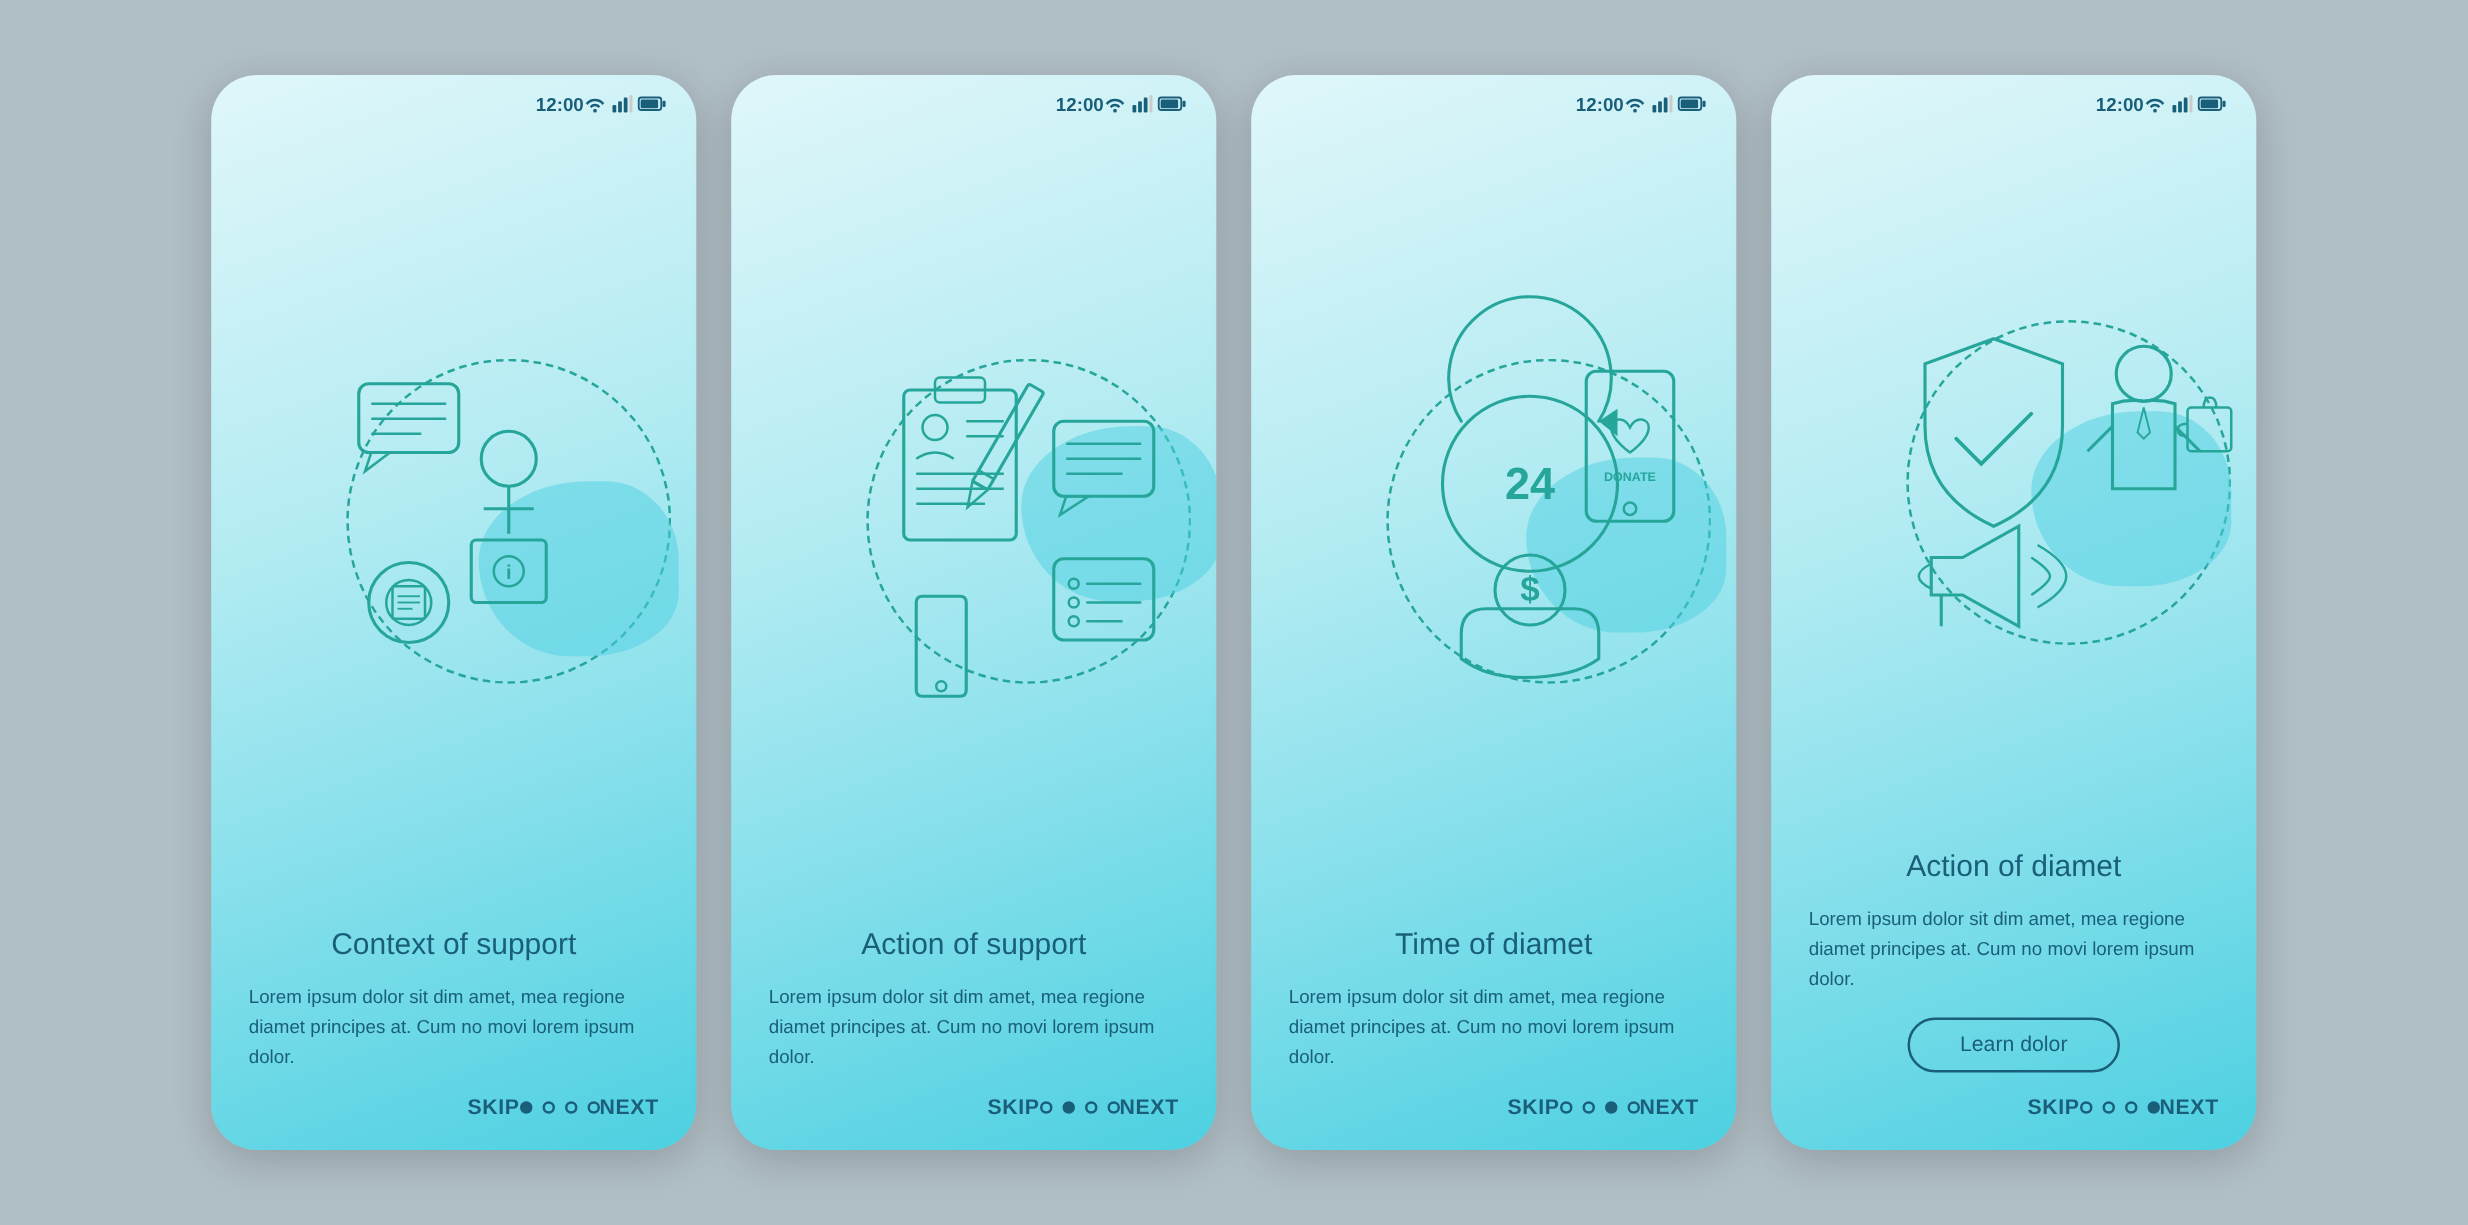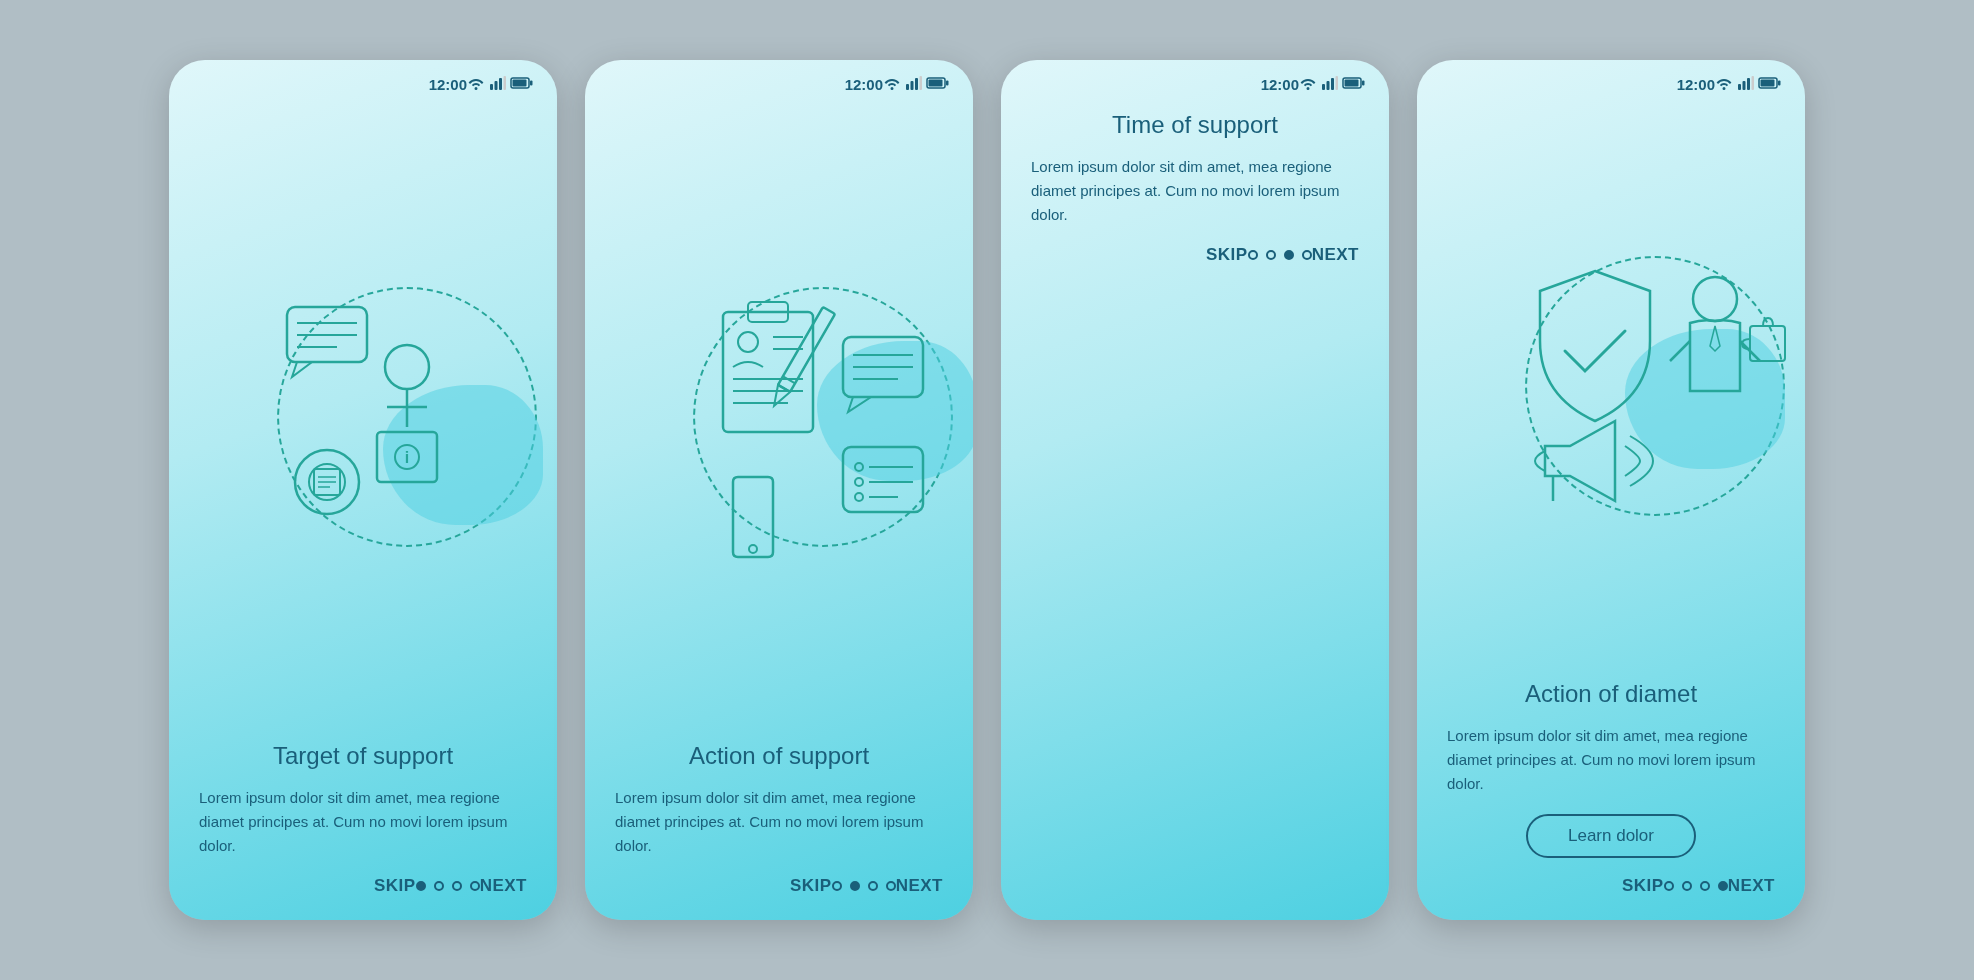--- a/index.html
+++ b/index.html
@@ -234,21 +234,21 @@
 
           <rect x="22" y="22" width="26" height="26" rx="2" fill="none" stroke="#26a69a" stroke-width="2"></rect>
           <line x1="26" y1="30" x2="44" y2="30" stroke="#26a69a" stroke-width="1.5"></line>
           <line x1="26" y1="35" x2="44" y2="35" stroke="#26a69a" stroke-width="1.5"></line>
           <line x1="26" y1="40" x2="38" y2="40" stroke="#26a69a" stroke-width="1.5"></line>
         </g>
       </svg>
     </div>
 
     <div class="content-area">
-      <div class="screen-title">Target of support</div>
+      <div class="screen-title">Context of support</div>
       <div class="screen-body">Lorem ipsum dolor sit dim amet, mea regione diamet principes at. Cum no movi lorem ipsum dolor.</div>
     </div>
 
     <div class="bottom-nav">
       <span class="nav-label">SKIP</span>
       <div class="dots">
         <div class="dot active"></div>
         <div class="dot"></div>
         <div class="dot"></div>
         <div class="dot"></div>
@@ -371,23 +371,55 @@
         <span class="battery-icon">
           <svg width="22" height="12" viewBox="0 0 22 12">
               <rect x="0" y="1" width="18" height="10" rx="2" stroke="#1a5f7a" stroke-width="1.5" fill="none"></rect>
               <rect x="1.5" y="2.5" width="14" height="7" rx="1" fill="#1a5f7a"></rect>
               <rect x="19" y="3.5" width="2.5" height="5" rx="1" fill="#1a5f7a"></rect>
             </svg>
         </span>
       </div>
     </div>
 
+    <div class="illustration-area">
+      <div class="dashed-circle"></div>
+      <div class="teal-blob" style="top:42%;left:44%;"></div>
+      <svg class="svg-illustration" viewBox="0 0 280 280">
+
+        <g transform="translate(50,30)">
+          <circle cx="75" cy="80" r="70" fill="none" stroke="#26a69a" stroke-width="2.5"></circle>
+
+          <path d="M20,30 A65,65 0 1,1 130,30" fill="none" stroke="#26a69a" stroke-width="2.5" stroke-linecap="round"></path>
+          <polygon points="130,30 145,20 145,42" fill="#26a69a"></polygon>
+
+          <text x="75" y="92" text-anchor="middle" font-size="36" font-weight="600" fill="#26a69a">24</text>
+        </g>
+
+        <g transform="translate(165,20)">
+          <rect x="5" y="0" width="70" height="120" rx="8" fill="none" stroke="#26a69a" stroke-width="2.5"></rect>
+          <circle cx="40" cy="110" r="5" fill="none" stroke="#26a69a" stroke-width="2"></circle>
+
+          <path d="M25,45 C25,38 35,35 40,45 C45,35 55,38 55,45 C55,55 40,65 40,65 C40,65 25,55 25,45 Z" fill="none" stroke="#26a69a" stroke-width="2"></path>
+
+          <text x="40" y="88" text-anchor="middle" font-size="10" fill="#26a69a" font-weight="bold">DONATE</text>
+        </g>
+
+        <g transform="translate(60,170)">
+
+          <path d="M10,60 Q10,40 30,40 L100,40 Q120,40 120,60 L120,80 Q100,95 60,95 Q30,95 10,80 Z" fill="none" stroke="#26a69a" stroke-width="2.5"></path>
+
+          <circle cx="65" cy="25" r="28" fill="none" stroke="#26a69a" stroke-width="2.5"></circle>
+          <text x="65" y="34" text-anchor="middle" font-size="28" font-weight="600" fill="#26a69a">$</text>
+        </g>
+      </svg>
+    </div>
 
     <div class="content-area">
-      <div class="screen-title">Time of support</div>
+      <div class="screen-title">Time of diamet</div>
       <div class="screen-body">Lorem ipsum dolor sit dim amet, mea regione diamet principes at. Cum no movi lorem ipsum dolor.</div>
     </div>
 
     <div class="bottom-nav">
       <span class="nav-label">SKIP</span>
       <div class="dots">
         <div class="dot"></div>
         <div class="dot"></div>
         <div class="dot active"></div>
         <div class="dot"></div>

